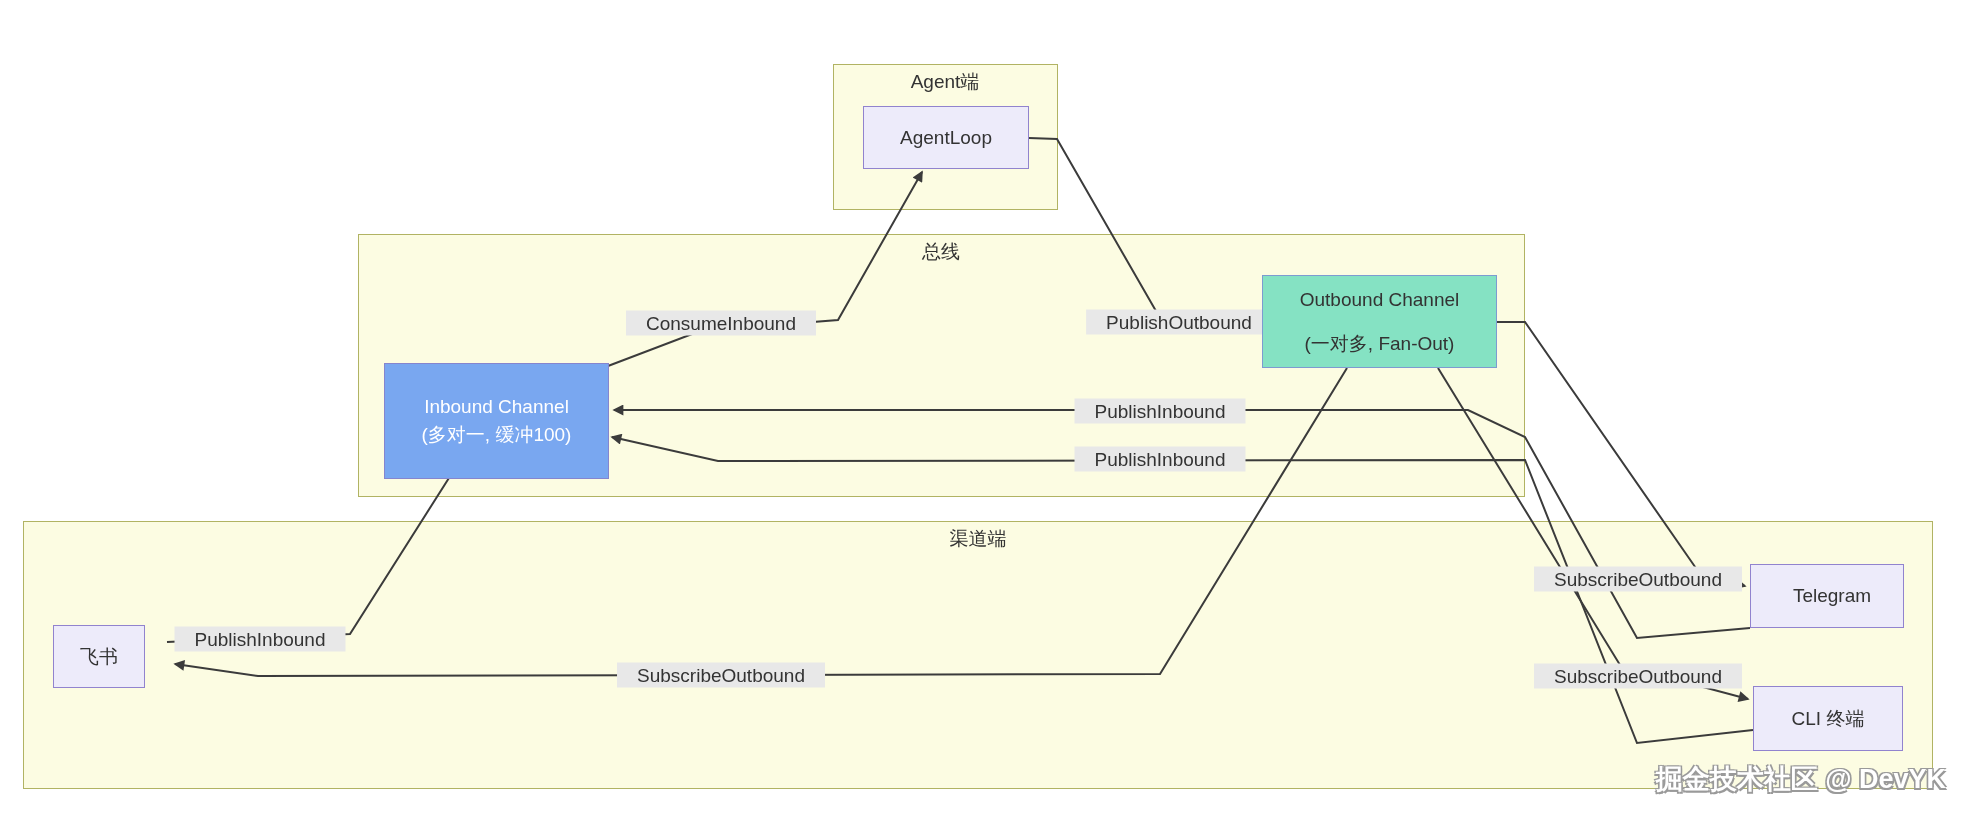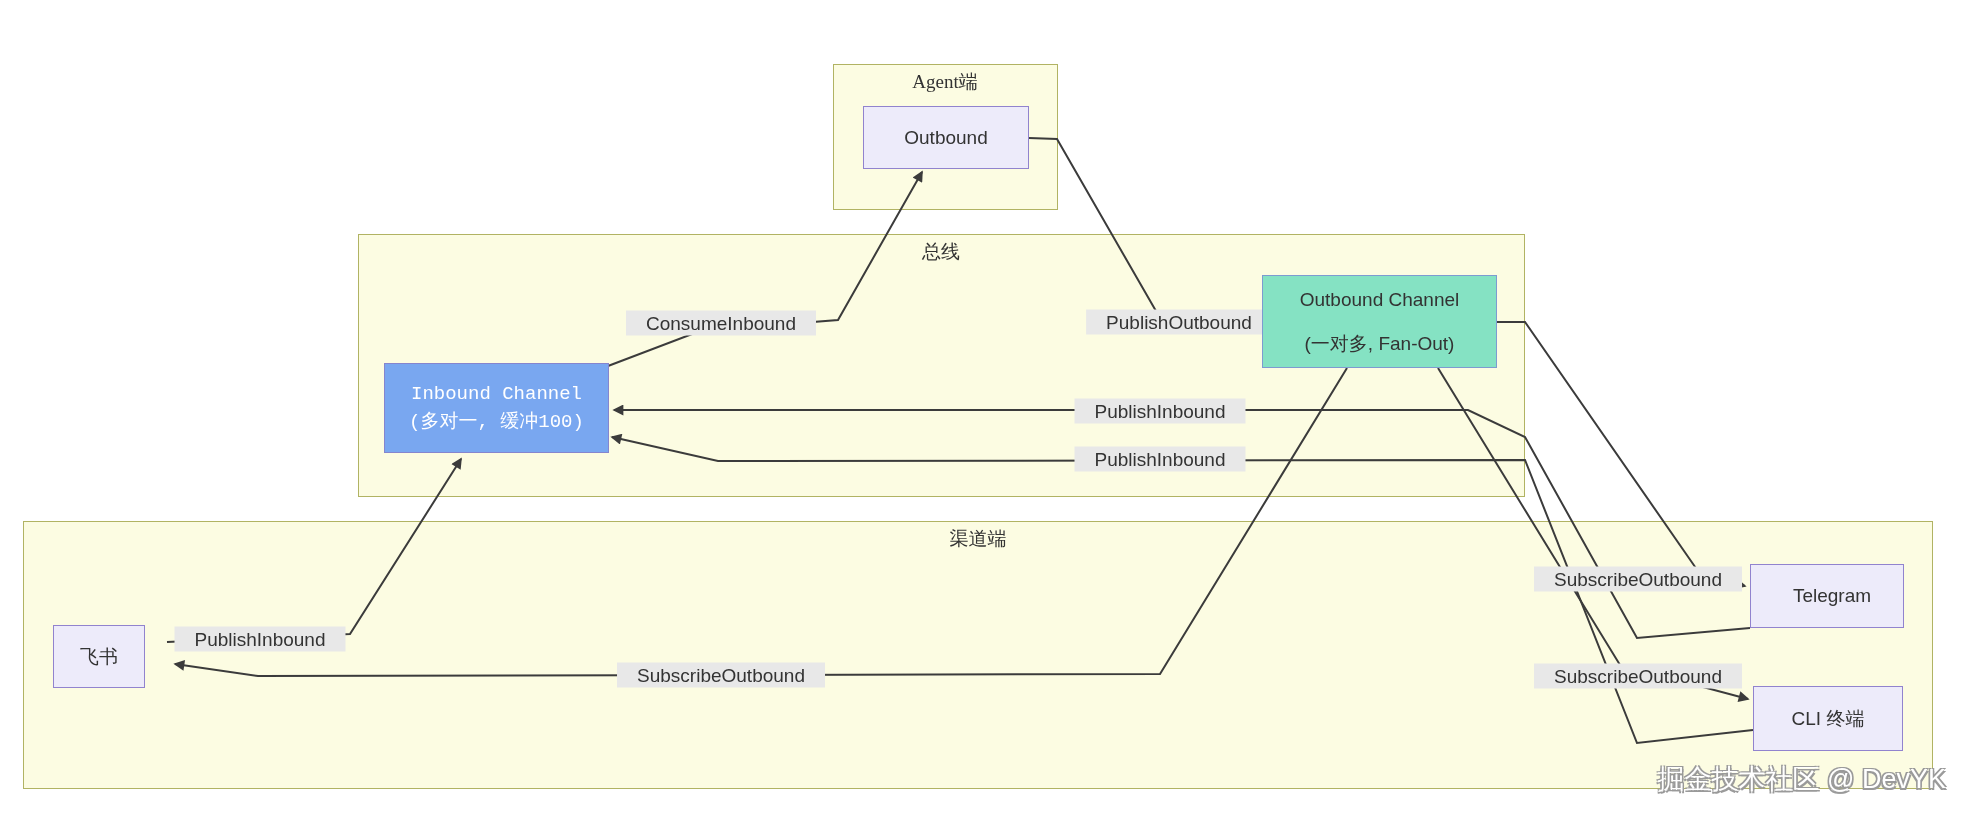--- a/index.html
+++ b/index.html
@@ -5,47 +5,47 @@
   html,body{margin:0;padding:0;background:#ffffff;}
   .stage{
     position:relative;width:1962px;height:818px;overflow:hidden;
     background:#ffffff;font-family:"Liberation Sans","DejaVu Sans",sans-serif;
   }
   .container{
     position:absolute;background:#fcfce2;border:1.5px solid #b1b363;box-sizing:border-box;z-index:1;
   }
   .container-title{
     position:absolute;top:5px;left:50%;transform:translateX(-50%);
-    font-size:19px;color:#333;white-space:nowrap;z-index:2;font-family:Liberation Serif, serif;
+    font-size:19px;color:#333;white-space:nowrap;z-index:2;
   }
   .edges{position:absolute;left:0;top:0;z-index:3;}
   .edges polyline{fill:none;stroke:#3b3b3b;stroke-width:2;}
   .edge-label{
     position:absolute;transform:translate(-50%,-50%);background:#e8e8e8;
     color:#333;font-size:19px;line-height:23px;padding:1px 20px;white-space:nowrap;z-index:4;
   }
   .node{
     position:absolute;display:flex;flex-direction:column;align-items:center;justify-content:center;
     background:#edebfa;border:1.5px solid #9183ce;box-sizing:border-box;
     color:#333;font-size:19px;line-height:28px;white-space:nowrap;z-index:5;
   }
   .node.blue{background:#79a7f0;border-color:#8585ce;color:#ffffff;}
   .node.teal{background:#85e2c3;border-color:#7d9bd1;color:#333;gap:16px;}
   .watermark{
     position:absolute;right:16px;top:761px;z-index:6;
-    font-size:27px;font-weight:normal;color:#ffffff;white-space:nowrap;
+    font-size:27px;font-weight:bold;color:#ffffff;white-space:nowrap;
     text-shadow:-1.5px -1.5px 0 #9a9a9a,1.5px -1.5px 0 #9a9a9a,-1.5px 1.5px 0 #9a9a9a,1.5px 1.5px 0 #9a9a9a;
   }
   
   #c-agent  {left:833px;top:64px;width:225px;height:146px;}
   #c-bus    {left:358px;top:234px;width:1167px;height:263px;}
   #c-channel{left:23px;top:521px;width:1910px;height:268px;}
   
   #n-agentloop{left:863px;top:106px;width:166px;height:63px;}
-  #n-inbound  {left:384px;top:363px;width:225px;height:90px;font-family:Liberation Mono, monospace;}
+  #n-inbound  {left:384px;top:363px;width:225px;height:116px;}
   #n-outbound {left:1262px;top:275px;width:235px;height:93px;}
   #n-feishu   {left:53px;top:625px;width:92px;height:63px;}
   #n-telegram {left:1750px;top:564px;width:154px;height:64px;padding-left:10px;}
   #n-cli      {left:1753px;top:686px;width:150px;height:65px;}
   
   #l-consume   {left:721px;top:323px;}
   #l-pubout    {left:1160px;top:322px;margin-left:19px;}
   #l-pubin-tg  {left:1160px;top:411px;}
   #l-pubin-cli {left:1160px;top:459px;}
   #l-pubin-fs  {left:260px;top:639px;}
@@ -86,21 +86,21 @@
   <span class="edge-label" id="l-consume">ConsumeInbound</span>
   <span class="edge-label" id="l-pubout">PublishOutbound</span>
   <span class="edge-label" id="l-pubin-tg">PublishInbound</span>
   <span class="edge-label" id="l-pubin-cli">PublishInbound</span>
   <span class="edge-label" id="l-pubin-fs">PublishInbound</span>
   <span class="edge-label" id="l-subout-fs">SubscribeOutbound</span>
   <span class="edge-label" id="l-subout-tg">SubscribeOutbound</span>
   <span class="edge-label" id="l-subout-cli">SubscribeOutbound</span>
 
   <div class="node" id="n-agentloop">
-    <span>Outbound</span>
+    <span>AgentLoop</span>
   </div>
   <div class="node blue" id="n-inbound">
     <span>Inbound Channel</span>
     <span>(多对一, 缓冲100)</span>
   </div>
   <div class="node teal" id="n-outbound">
     <span>Outbound Channel</span>
     <span>(一对多, Fan-Out)</span>
   </div>
   <div class="node" id="n-feishu">

